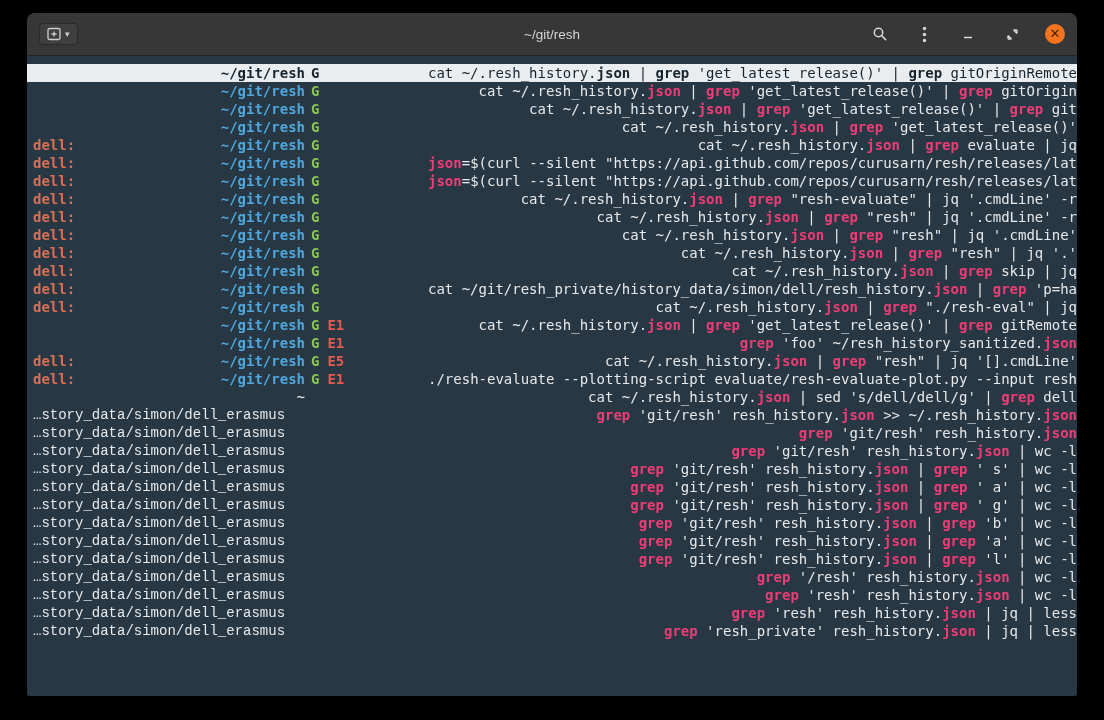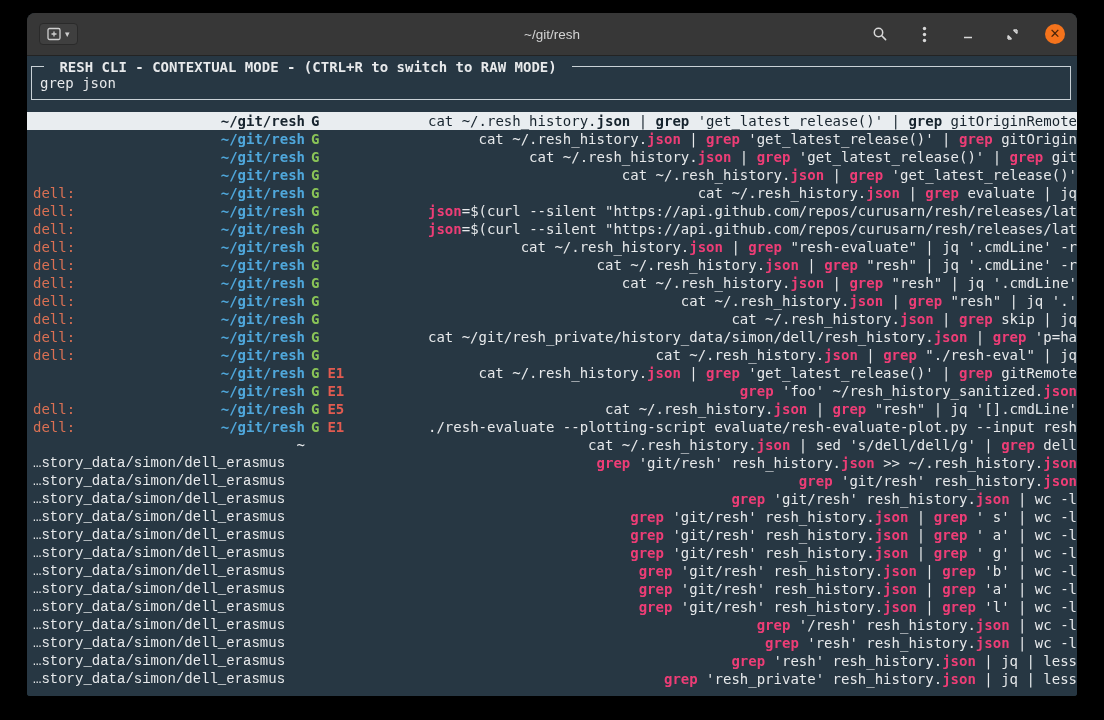--- a/index.html
+++ b/index.html
@@ -28,21 +28,21 @@
   .query-box{position:relative;margin:2px 6px 12px 4px;border:1px solid var(--border);
              height:34px;box-sizing:border-box;}
   .query-title{position:absolute;top:-9px;left:12px;background:var(--bg);padding:0 7px;
                font-weight:bold;white-space:pre;}
   .query-text{padding:7px 8px;white-space:pre;cursor:text;}
   
   .rows{white-space:pre;}
   .row{display:grid;grid-template-columns:272px 50px 1fr;line-height:18px;height:18px;
        padding-left:6px;overflow:hidden;white-space:pre;cursor:pointer;}
   .left{display:flex;justify-content:space-between;overflow:hidden;}
-  .host{color:var(--host);font-weight:normal;}
+  .host{color:var(--host);font-weight:bold;}
   .host.plain{color:var(--fg);font-weight:normal;font-family:Liberation Mono, monospace;}
   .dir{color:var(--blue);font-weight:bold;}
   .dir.plain{color:var(--fg);font-weight:normal;}
   .flags{padding-left:6px;display:flex;gap:8px;font-weight:bold;}
   .flag.ok{color:var(--green);}
   .flag.err{color:var(--red);}
   .cmd{overflow:hidden;text-align:right;}
   .m{color:var(--pink);font-weight:bold;}
   .row.selected{background:var(--selbg);color:var(--selfg);}
   .row.selected .host,.row.selected .dir,.row.selected .flag,.row.selected .m{color:var(--selfg);}
@@ -90,20 +90,16 @@
           <path d="M11 5.5 L7.5 2 M11 2 L11 5.5 M7.5 2 L11 2" stroke="#d8d8d8" stroke-width="1.4" fill="none"></path>
         </svg>
       </div>
       <div class="close-btn">
         <span class="close-x">✕</span>
       </div>
     </div>
   </div>
 
   <div class="terminal">
-    <div class="query-box">
-      <span class="query-title"> RESH CLI - CONTEXTUAL MODE - (CTRL+R to switch to RAW MODE) </span>
-      <div class="query-text">grep json</div>
-    </div>
     <div class="rows"><div class="row selected"><span class="left"><span class="host"></span><span class="dir">~/git/resh</span></span><span class="flags"><span class="flag ok">G</span></span><span class="cmd"><span>cat ~/.resh_history.</span><span class="m">json</span><span> | </span><span class="m">grep</span><span> 'get_latest_release()' | </span><span class="m">grep</span><span> gitOriginRemote</span></span></div><div class="row"><span class="left"><span class="host"></span><span class="dir">~/git/resh</span></span><span class="flags"><span class="flag ok">G</span></span><span class="cmd"><span>cat ~/.resh_history.</span><span class="m">json</span><span> | </span><span class="m">grep</span><span> 'get_latest_release()' | </span><span class="m">grep</span><span> gitOrigin</span></span></div><div class="row"><span class="left"><span class="host"></span><span class="dir">~/git/resh</span></span><span class="flags"><span class="flag ok">G</span></span><span class="cmd"><span>cat ~/.resh_history.</span><span class="m">json</span><span> | </span><span class="m">grep</span><span> 'get_latest_release()' | </span><span class="m">grep</span><span> git</span></span></div><div class="row"><span class="left"><span class="host"></span><span class="dir">~/git/resh</span></span><span class="flags"><span class="flag ok">G</span></span><span class="cmd"><span>cat ~/.resh_history.</span><span class="m">json</span><span> | </span><span class="m">grep</span><span> 'get_latest_release()'</span></span></div><div class="row"><span class="left"><span class="host">dell:</span><span class="dir">~/git/resh</span></span><span class="flags"><span class="flag ok">G</span></span><span class="cmd"><span>cat ~/.resh_history.</span><span class="m">json</span><span> | </span><span class="m">grep</span><span> evaluate | jq</span></span></div><div class="row"><span class="left"><span class="host">dell:</span><span class="dir">~/git/resh</span></span><span class="flags"><span class="flag ok">G</span></span><span class="cmd"><span class="m">json</span><span>=$(curl --silent "https://api.github.com/repos/curusarn/resh/releases/lat</span></span></div><div class="row"><span class="left"><span class="host">dell:</span><span class="dir">~/git/resh</span></span><span class="flags"><span class="flag ok">G</span></span><span class="cmd"><span class="m">json</span><span>=$(curl --silent "https://api.github.com/repos/curusarn/resh/releases/lat</span></span></div><div class="row"><span class="left"><span class="host">dell:</span><span class="dir">~/git/resh</span></span><span class="flags"><span class="flag ok">G</span></span><span class="cmd"><span>cat ~/.resh_history.</span><span class="m">json</span><span> | </span><span class="m">grep</span><span> "resh-evaluate" | jq '.cmdLine' -r</span></span></div><div class="row"><span class="left"><span class="host">dell:</span><span class="dir">~/git/resh</span></span><span class="flags"><span class="flag ok">G</span></span><span class="cmd"><span>cat ~/.resh_history.</span><span class="m">json</span><span> | </span><span class="m">grep</span><span> "resh" | jq '.cmdLine' -r</span></span></div><div class="row"><span class="left"><span class="host">dell:</span><span class="dir">~/git/resh</span></span><span class="flags"><span class="flag ok">G</span></span><span class="cmd"><span>cat ~/.resh_history.</span><span class="m">json</span><span> | </span><span class="m">grep</span><span> "resh" | jq '.cmdLine'</span></span></div><div class="row"><span class="left"><span class="host">dell:</span><span class="dir">~/git/resh</span></span><span class="flags"><span class="flag ok">G</span></span><span class="cmd"><span>cat ~/.resh_history.</span><span class="m">json</span><span> | </span><span class="m">grep</span><span> "resh" | jq '.'</span></span></div><div class="row"><span class="left"><span class="host">dell:</span><span class="dir">~/git/resh</span></span><span class="flags"><span class="flag ok">G</span></span><span class="cmd"><span>cat ~/.resh_history.</span><span class="m">json</span><span> | </span><span class="m">grep</span><span> skip | jq</span></span></div><div class="row"><span class="left"><span class="host">dell:</span><span class="dir">~/git/resh</span></span><span class="flags"><span class="flag ok">G</span></span><span class="cmd"><span>cat ~/git/resh_private/history_data/simon/dell/resh_history.</span><span class="m">json</span><span> | </span><span class="m">grep</span><span> 'p=ha</span></span></div><div class="row"><span class="left"><span class="host">dell:</span><span class="dir">~/git/resh</span></span><span class="flags"><span class="flag ok">G</span></span><span class="cmd"><span>cat ~/.resh_history.</span><span class="m">json</span><span> | </span><span class="m">grep</span><span> "./resh-eval" | jq</span></span></div><div class="row"><span class="left"><span class="host"></span><span class="dir">~/git/resh</span></span><span class="flags"><span class="flag ok">G</span><span class="flag err">E1</span></span><span class="cmd"><span>cat ~/.resh_history.</span><span class="m">json</span><span> | </span><span class="m">grep</span><span> 'get_latest_release()' | </span><span class="m">grep</span><span> gitRemote</span></span></div><div class="row"><span class="left"><span class="host"></span><span class="dir">~/git/resh</span></span><span class="flags"><span class="flag ok">G</span><span class="flag err">E1</span></span><span class="cmd"><span class="m">grep</span><span> 'foo' ~/resh_history_sanitized.</span><span class="m">json</span></span></div><div class="row"><span class="left"><span class="host">dell:</span><span class="dir">~/git/resh</span></span><span class="flags"><span class="flag ok">G</span><span class="flag err">E5</span></span><span class="cmd"><span>cat ~/.resh_history.</span><span class="m">json</span><span> | </span><span class="m">grep</span><span> "resh" | jq '[].cmdLine'</span></span></div><div class="row"><span class="left"><span class="host">dell:</span><span class="dir">~/git/resh</span></span><span class="flags"><span class="flag ok">G</span><span class="flag err">E1</span></span><span class="cmd"><span>./resh-evaluate --plotting-script evaluate/resh-evaluate-plot.py --input resh</span></span></div><div class="row"><span class="left"><span class="host"></span><span class="dir plain">~</span></span><span class="flags"></span><span class="cmd"><span>cat ~/.resh_history.</span><span class="m">json</span><span> | sed 's/dell/dell/g' | </span><span class="m">grep</span><span> dell</span></span></div><div class="row"><span class="left"><span class="host plain">…story_data/simon/dell_erasmus</span><span class="dir"></span></span><span class="flags"></span><span class="cmd"><span class="m">grep</span><span> 'git/resh' resh_history.</span><span class="m">json</span><span> &gt;&gt; ~/.resh_history.</span><span class="m">json</span></span></div><div class="row"><span class="left"><span class="host plain">…story_data/simon/dell_erasmus</span><span class="dir"></span></span><span class="flags"></span><span class="cmd"><span class="m">grep</span><span> 'git/resh' resh_history.</span><span class="m">json</span></span></div><div class="row"><span class="left"><span class="host plain">…story_data/simon/dell_erasmus</span><span class="dir"></span></span><span class="flags"></span><span class="cmd"><span class="m">grep</span><span> 'git/resh' resh_history.</span><span class="m">json</span><span> | wc -l</span></span></div><div class="row"><span class="left"><span class="host plain">…story_data/simon/dell_erasmus</span><span class="dir"></span></span><span class="flags"></span><span class="cmd"><span class="m">grep</span><span> 'git/resh' resh_history.</span><span class="m">json</span><span> | </span><span class="m">grep</span><span> ' s' | wc -l</span></span></div><div class="row"><span class="left"><span class="host plain">…story_data/simon/dell_erasmus</span><span class="dir"></span></span><span class="flags"></span><span class="cmd"><span class="m">grep</span><span> 'git/resh' resh_history.</span><span class="m">json</span><span> | </span><span class="m">grep</span><span> ' a' | wc -l</span></span></div><div class="row"><span class="left"><span class="host plain">…story_data/simon/dell_erasmus</span><span class="dir"></span></span><span class="flags"></span><span class="cmd"><span class="m">grep</span><span> 'git/resh' resh_history.</span><span class="m">json</span><span> | </span><span class="m">grep</span><span> ' g' | wc -l</span></span></div><div class="row"><span class="left"><span class="host plain">…story_data/simon/dell_erasmus</span><span class="dir"></span></span><span class="flags"></span><span class="cmd"><span class="m">grep</span><span> 'git/resh' resh_history.</span><span class="m">json</span><span> | </span><span class="m">grep</span><span> 'b' | wc -l</span></span></div><div class="row"><span class="left"><span class="host plain">…story_data/simon/dell_erasmus</span><span class="dir"></span></span><span class="flags"></span><span class="cmd"><span class="m">grep</span><span> 'git/resh' resh_history.</span><span class="m">json</span><span> | </span><span class="m">grep</span><span> 'a' | wc -l</span></span></div><div class="row"><span class="left"><span class="host plain">…story_data/simon/dell_erasmus</span><span class="dir"></span></span><span class="flags"></span><span class="cmd"><span class="m">grep</span><span> 'git/resh' resh_history.</span><span class="m">json</span><span> | </span><span class="m">grep</span><span> 'l' | wc -l</span></span></div><div class="row"><span class="left"><span class="host plain">…story_data/simon/dell_erasmus</span><span class="dir"></span></span><span class="flags"></span><span class="cmd"><span class="m">grep</span><span> '/resh' resh_history.</span><span class="m">json</span><span> | wc -l</span></span></div><div class="row"><span class="left"><span class="host plain">…story_data/simon/dell_erasmus</span><span class="dir"></span></span><span class="flags"></span><span class="cmd"><span class="m">grep</span><span> 'resh' resh_history.</span><span class="m">json</span><span> | wc -l</span></span></div><div class="row"><span class="left"><span class="host plain">…story_data/simon/dell_erasmus</span><span class="dir"></span></span><span class="flags"></span><span class="cmd"><span class="m">grep</span><span> 'resh' resh_history.</span><span class="m">json</span><span> | jq | less</span></span></div><div class="row"><span class="left"><span class="host plain">…story_data/simon/dell_erasmus</span><span class="dir"></span></span><span class="flags"></span><span class="cmd"><span class="m">grep</span><span> 'resh_private' resh_history.</span><span class="m">json</span><span> | jq | less</span></span></div></div>
   </div>
 
 </div>
 
 </body></html>

